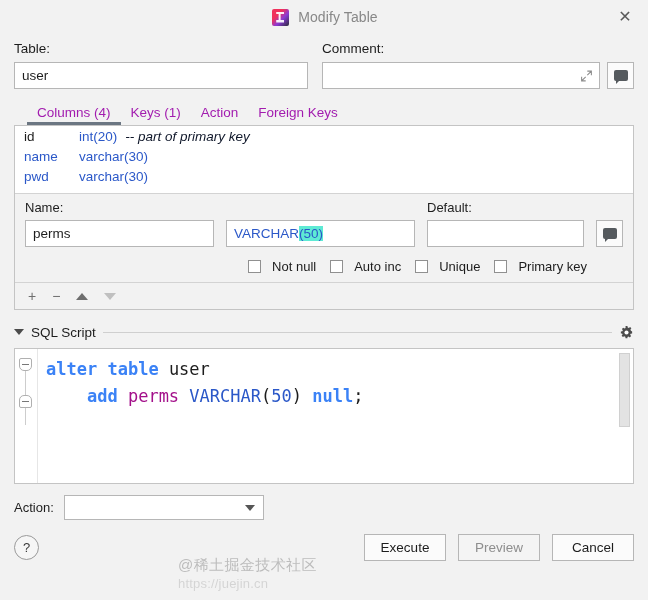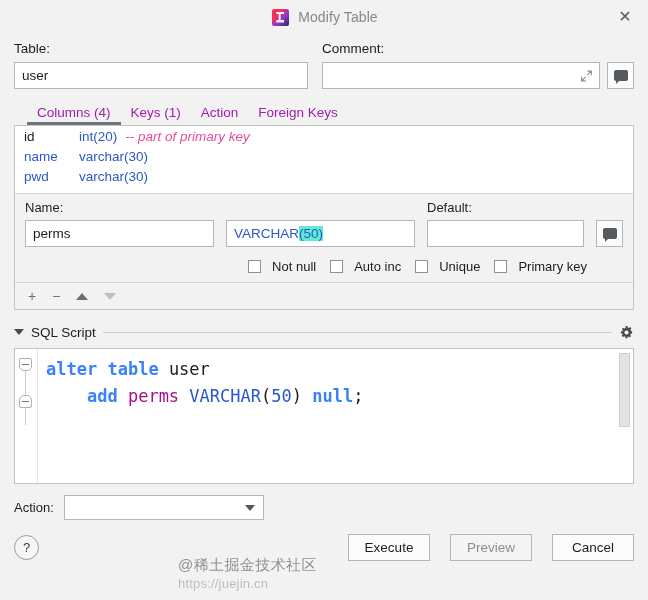--- a/index.html
+++ b/index.html
@@ -168,21 +168,21 @@
     align-items: baseline;
     height: 20px;
     padding-left: 9px;
     font-size: 13.5px;
   }
   .col-name { width: 55px; flex: 0 0 auto; }
   .col-name.pk { color: #1d1d1d; }
   .col-name.plain { color: #2b58c8; }
   .col-type { color: #2b58c8; }
   .col-comment {
-    color: #ec4899;
+    color: #0f172a;
     font-style: italic;
     margin-left: 8px;
   }
 
   .editor-area {
     background: #f2f2f2;
     border-top: 1px solid #d3d3d3;
     padding: 6px 10px 8px 10px;
   }
   .editor-grid {
@@ -356,42 +356,42 @@
     border-radius: 50%;
     display: flex; align-items: center; justify-content: center;
     font-size: 13px;
     color: #3a3a3a;
     background: #f6f6f6;
     flex: 0 0 auto;
   }
   .footer-right {
     margin-left: auto;
     display: flex;
-    gap: 20px;
+    gap: 12px;
   }
   .btn {
     min-width: 82px;
     height: 27px;
     box-sizing: border-box;
     border: 1px solid #b6b6b6;
     background: #fbfbfb;
     display: flex; align-items: center; justify-content: center;
     font-size: 13.5px;
     color: #1d1d1d;
     padding: 0 12px;
   }
   .btn.disabled { color: #8e8e8e; background: #f4f4f4; }
 
   .watermark {
     position: absolute;
     left: 178px;
     top: 556px;
     width: 440px;
     pointer-events: none;
-    color: #000000;
+    color: #737373;
     opacity: .42;
     font-size: 15px;
     letter-spacing: .4px;
     white-space: nowrap;
   }
   .watermark .wm-url {
     display: block;
     font-size: 13px;
     opacity: .55;
     margin-top: 1px;

